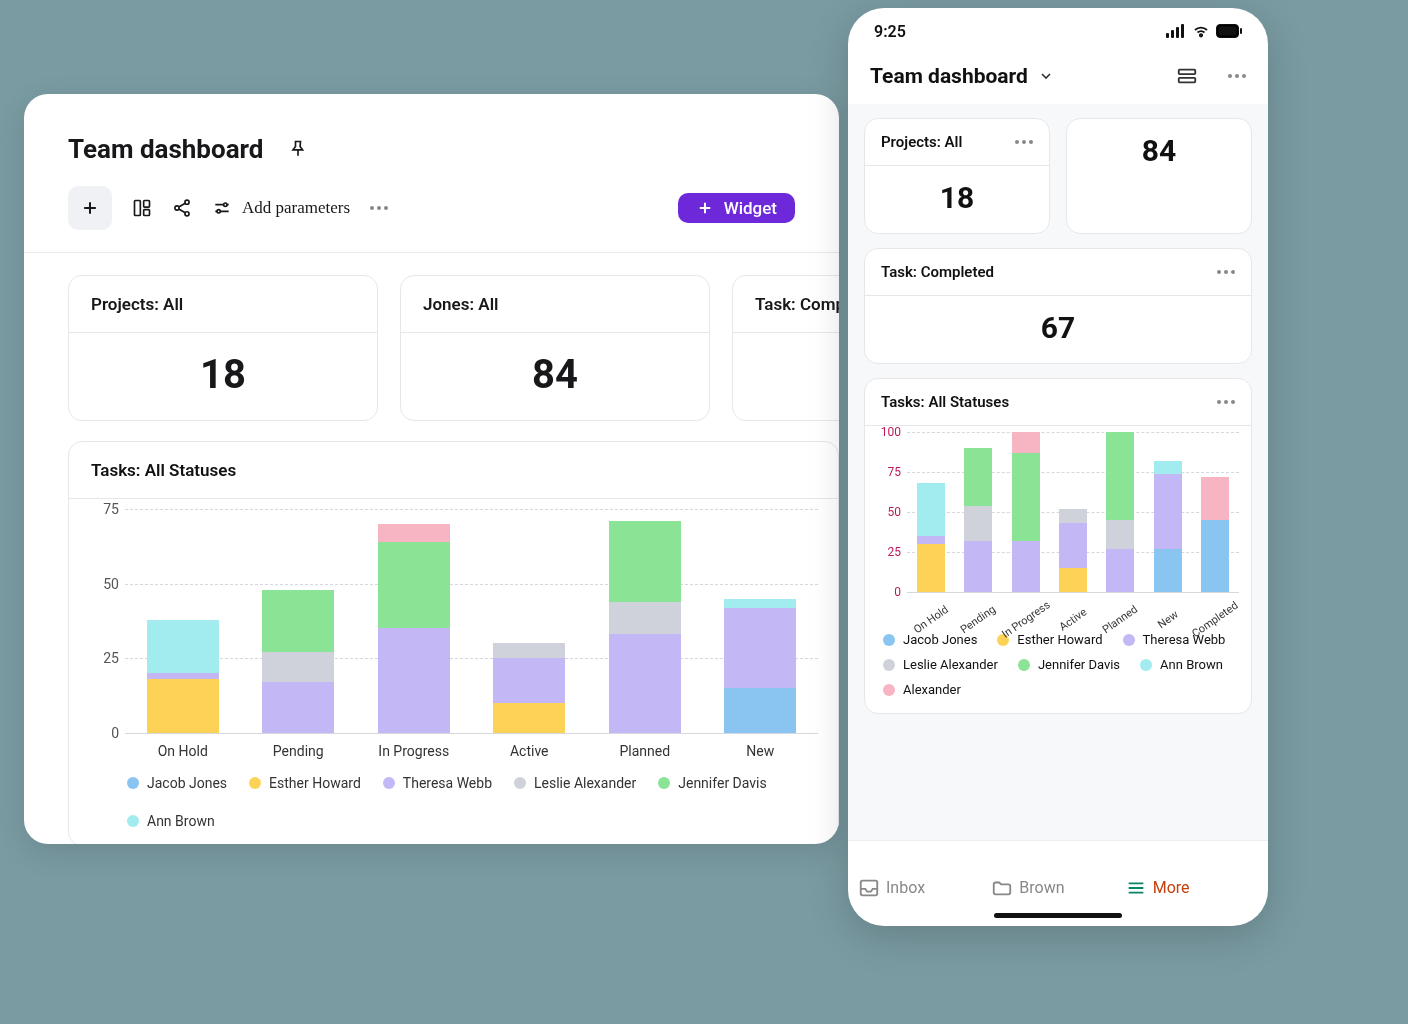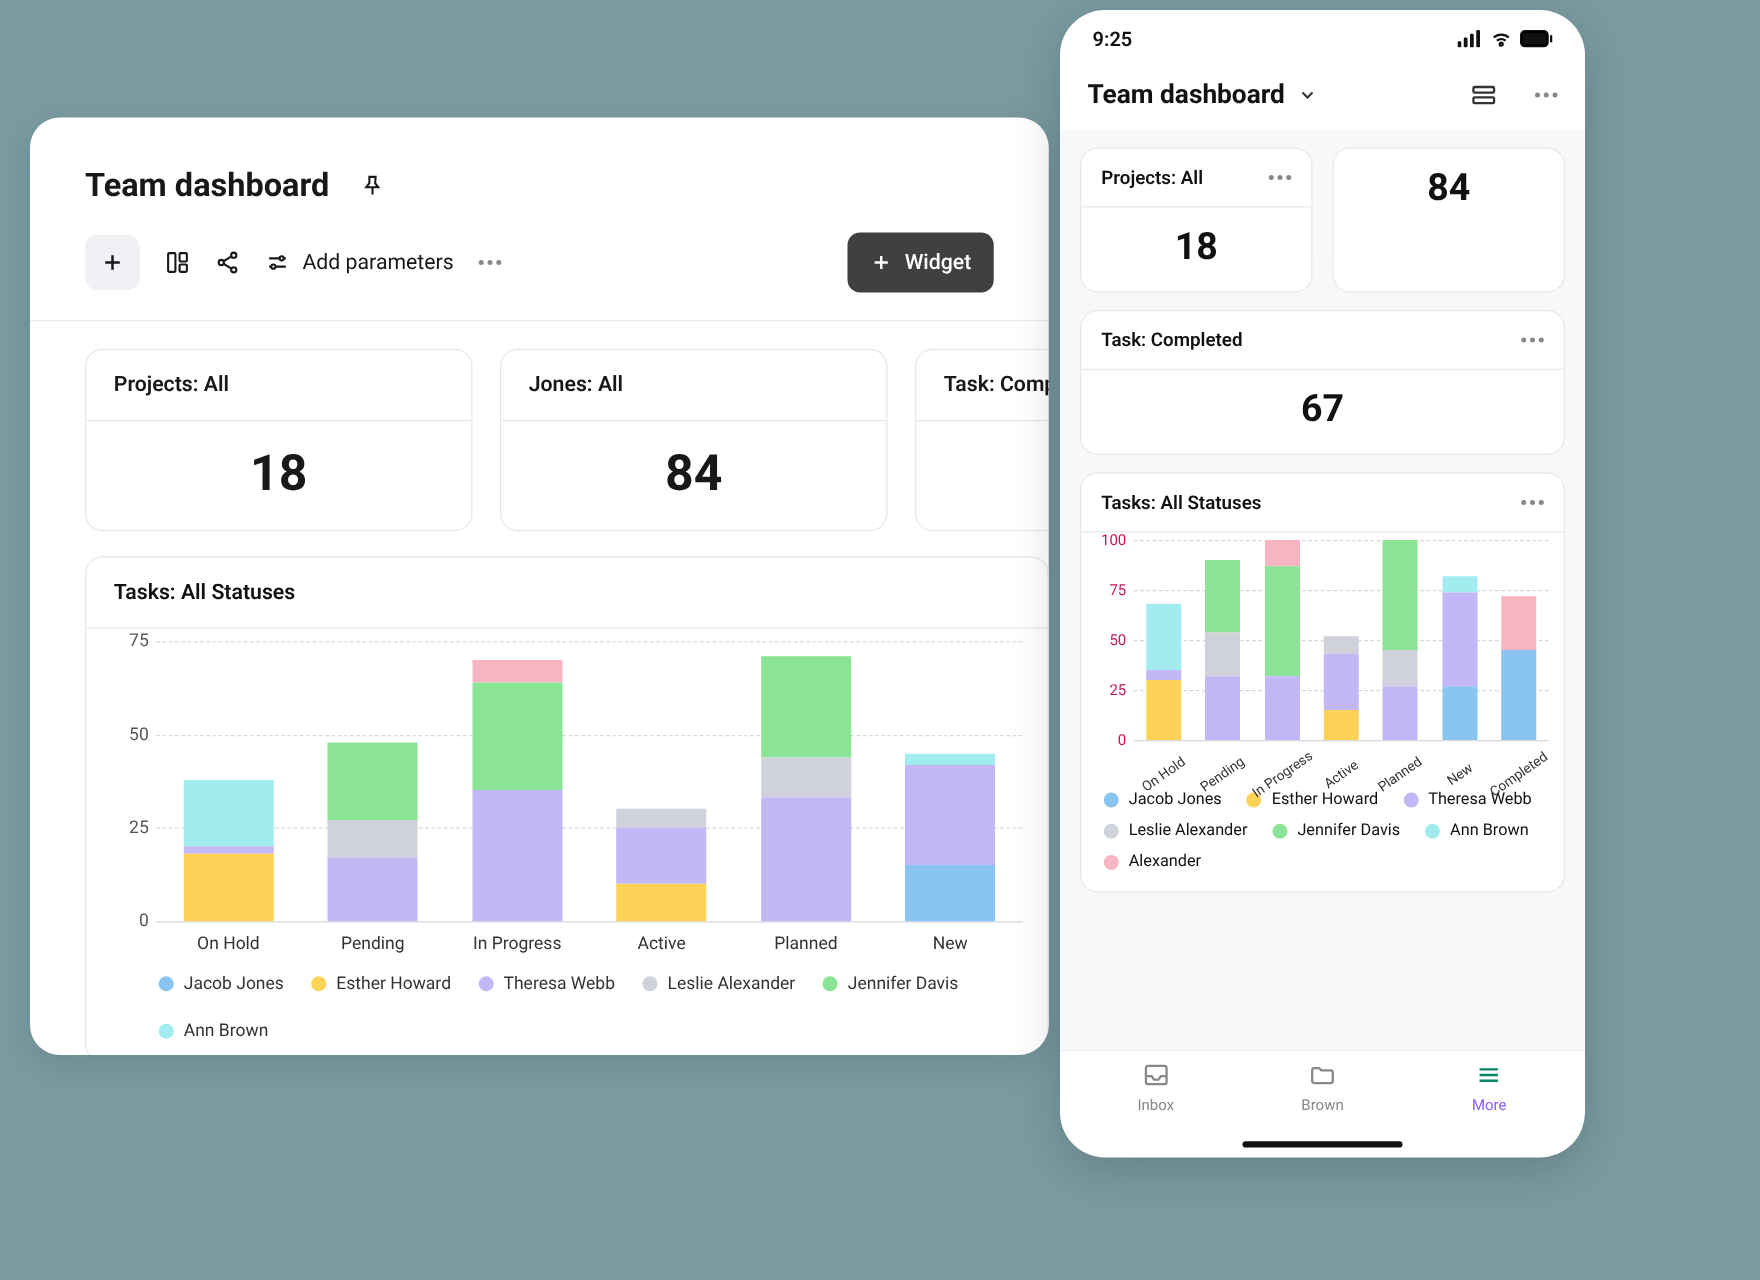--- a/index.html
+++ b/index.html
@@ -56,27 +56,27 @@
     display: flex; align-items: center; justify-content: center;
     height: 44px;
     cursor: pointer;
     gap: 10px;
   }
   .tb-btn.plus {
     width: 44px;
     background: #f0f1f4;
     border-radius: 10px;
   }
-  .tb-text { font-size: 17px; color:#18181b; }
+  .tb-text { font-size: 17px; color:#18181b;font-family:Liberation Serif, serif; }
   .tb-grow { flex: 1; }
   .widget-btn {
-    background: #404040;
+    background: #6d28d9;
     color: #fff;
     padding: 0 18px;
-    height: 48px;
+    height: 30px;
     border-radius: 10px;
     display: flex;
     align-items: center;
     gap: 10px;
     font-size: 17px;
     font-weight: 500;
   }
 
   .d-cards {
     display: flex;
@@ -218,25 +218,25 @@
 
   .m-legend { padding: 0 14px 16px 18px; display:flex; flex-wrap:wrap; gap:10px 20px; font-size:13px; }
 
   .m-nav {
     height: 86px;
     border-top:1px solid #eceef2;
     display:flex;
     padding: 8px 10px 0 10px;
   }
   .m-nav-item {
-    flex:1; display:flex; flex-direction:column; align-items:center; gap:6px;
-    font-size:12px; color:#888;
+    flex:1; display:flex; flex-direction:row; align-items:center; gap:6px;
+    font-size:16px; color:#888;
     cursor:pointer;
   }
-  .m-nav-item.active { color:#8b5cf6;text-align:right; }
+  .m-nav-item.active { color:#c2410c;text-align:right; }
   .m-nav svg { width:22px; height:22px; }
   .m-home-bar { position:absolute; bottom:8px; left:50%; transform:translateX(-50%); width:128px; height:5px; border-radius:3px; background:#111; }
   .ellipsis-h { display:flex; gap:3px; }
   .ellipsis-h span { width:4px; height:4px; border-radius:50%; background:#888; }
 
   
   .c-jacob    { background:#8ac4f1; }
   .c-esther   { background:#fcd257; }
   .c-theresa  { background:#c3b7f6; }
   .c-leslie   { background:#cfd2da; }

